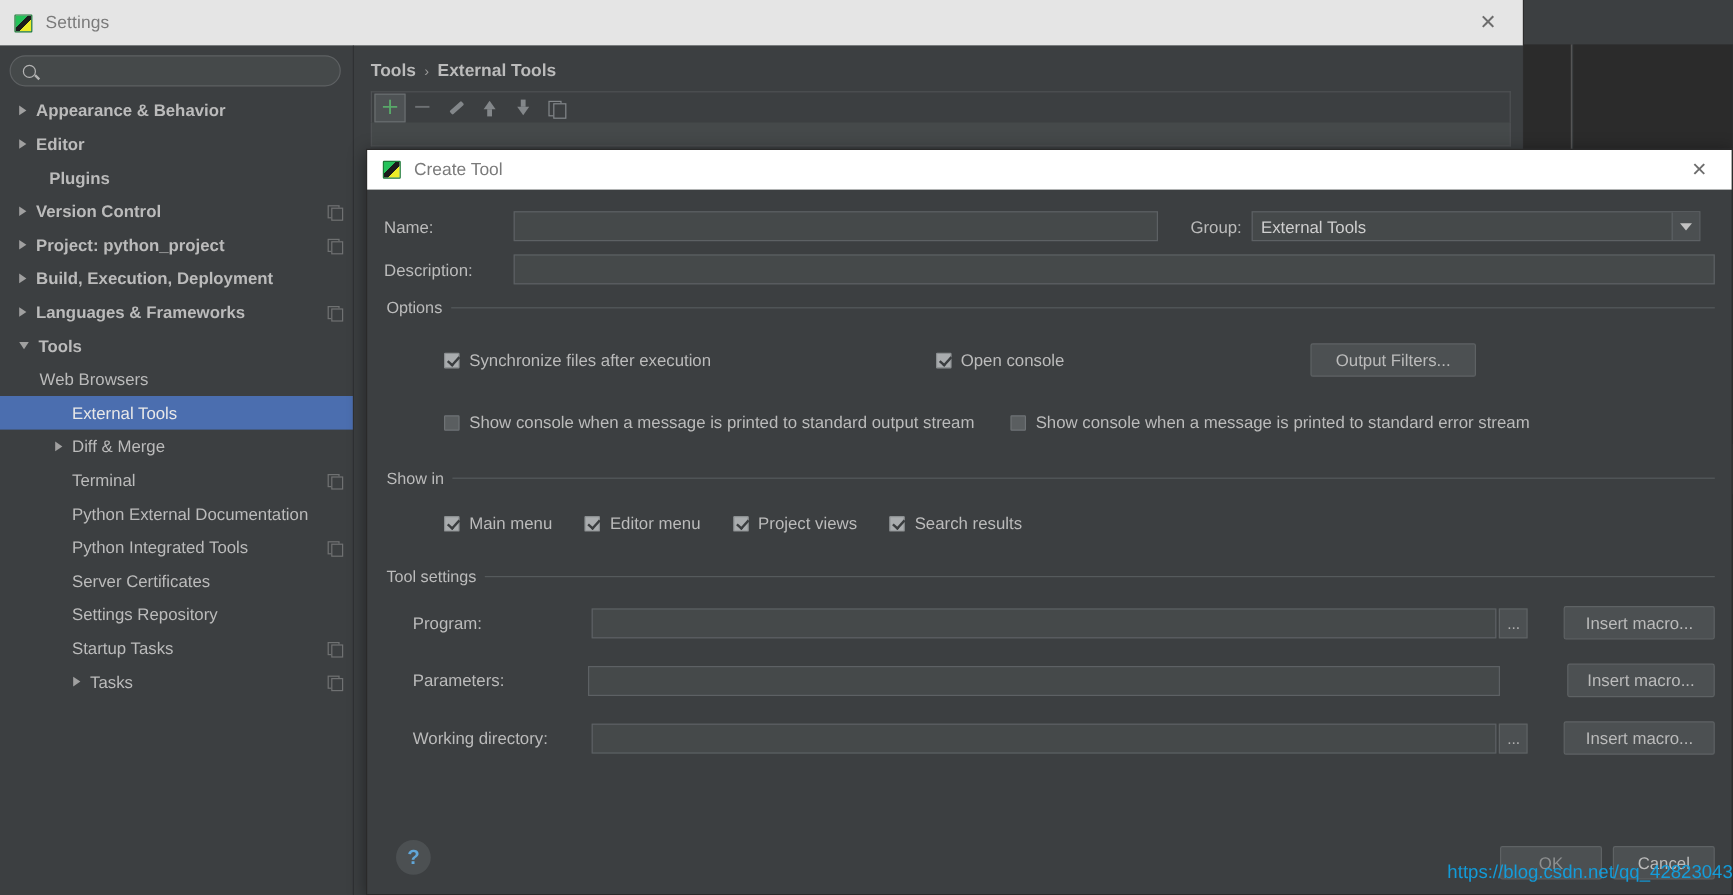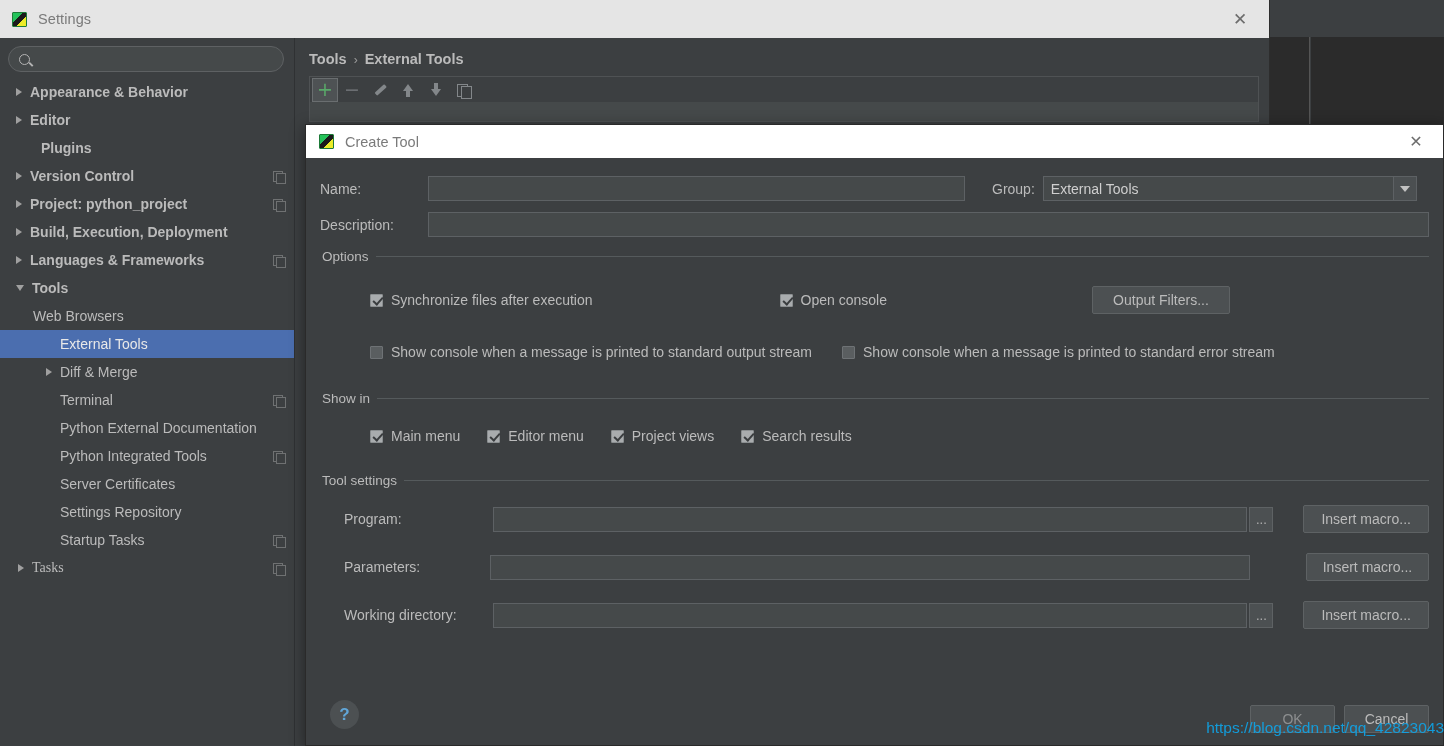--- a/index.html
+++ b/index.html
@@ -331,21 +331,21 @@
           </div>
           <div class="tree-item" style="padding-left: 46px;">
             <span class="tw-arrow none"></span>
             <span class="tree-label">Settings Repository</span>
           </div>
           <div class="tree-item" style="padding-left: 46px;">
             <span class="tw-arrow none"></span>
             <span class="tree-label">Startup Tasks</span>
             <span class="copy-badge"></span>
           </div>
-          <div class="tree-item" style="padding-left: 18px; font-family: Liberation Serif, serif;">
+          <div class="tree-item" style="padding-left: 61px;">
             <span class="tw-arrow right"></span>
             <span class="tree-label">Tasks</span>
             <span class="copy-badge"></span>
           </div>
         </div>
     </div>
 
     <div id="right-pane">
       <div id="breadcrumb">
         <span>Tools</span>

